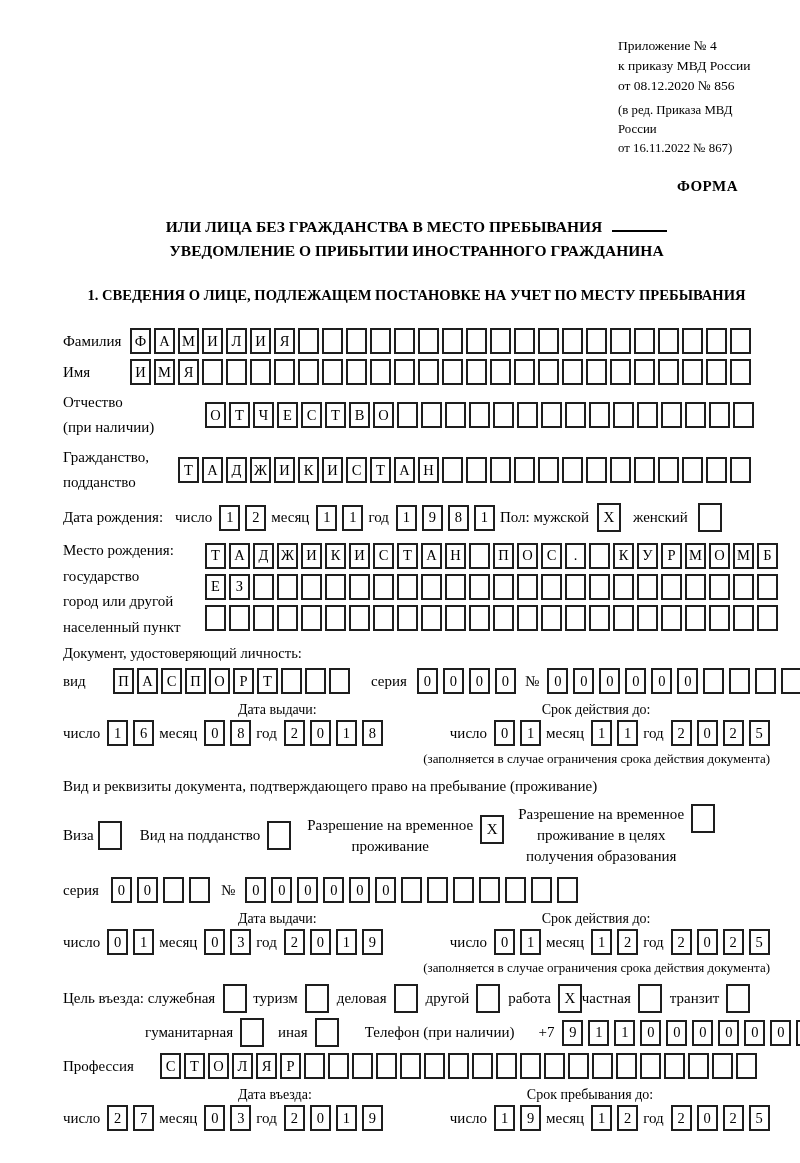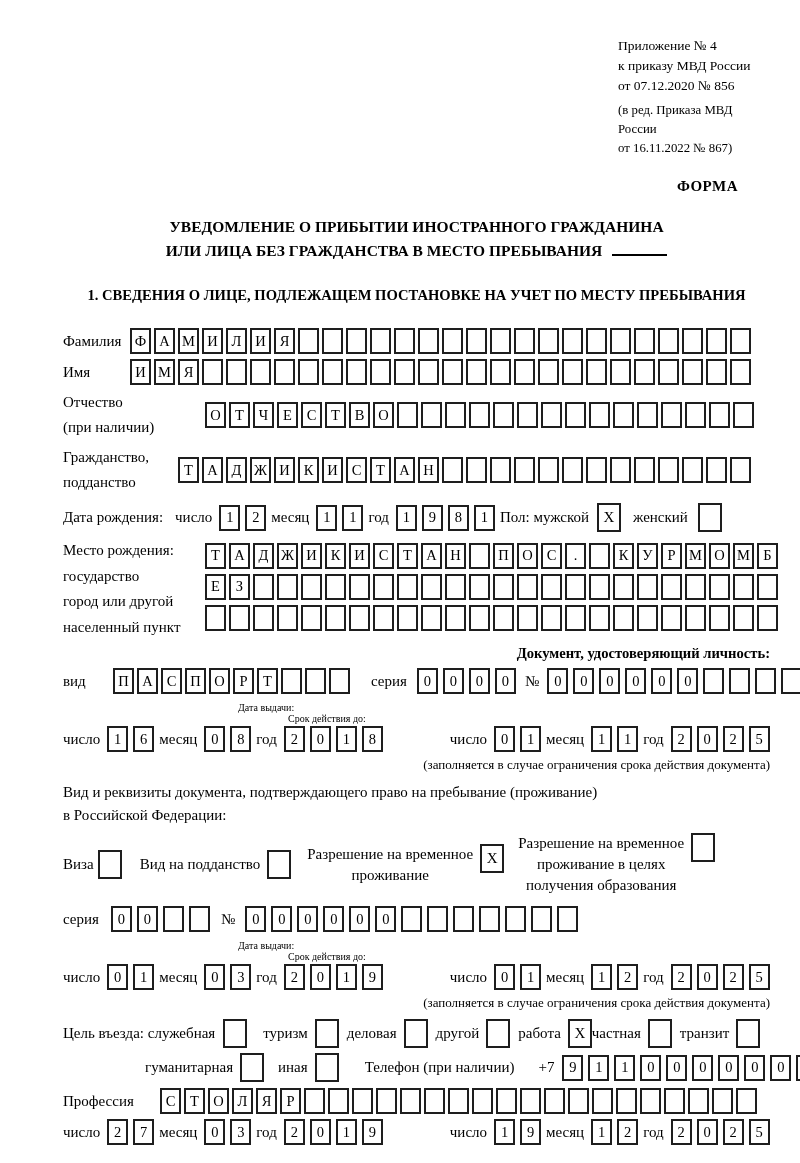--- a/index.html
+++ b/index.html
@@ -20,51 +20,51 @@
   .lbl{flex:none;font-size:15px;}
   .lbl2{line-height:25px;}
   .cells{display:inline-flex;flex-wrap:nowrap;flex:none;}
   .cell{box-sizing:border-box;flex:none;width:21px;height:26px;border:2px solid #1e1e1e;margin-right:3px;
         display:inline-flex;align-items:center;justify-content:center;font-size:14.5px;}
   .dcells .cell{margin-right:5px;}
   .box{box-sizing:border-box;flex:none;width:24px;height:29px;border:2px solid #1e1e1e;display:inline-flex;
        align-items:center;justify-content:center;font-size:15px;}
   .dlabel{flex:none;margin-right:7px;}
   .dgroup{display:inline-flex;align-items:center;flex:none;}
-  .hdr-row{display:flex;margin:8px 0 2px 0;font-size:10px;flex-direction:column;}
+  .hdr-row{display:flex;margin:8px 0 2px 0;font-size:14px;}
   .note{font-size:13px;text-align:right;margin:1px 0 8px 0;}
   .stack{display:flex;flex-direction:column;}
   .cells-row{margin-bottom:5px;}
   .opt{display:inline-flex;align-items:center;flex:none;}
   .opt .box{margin-left:7px;}
   .chk-label{ text-align:center;line-height:21px;}
   .first-section{margin-top:24px;}
 </style>
 </head>
 <body>
 
 <div class="page">
 
   <div class="appendix">
     <div>Приложение № 4</div>
     <div>к приказу МВД России</div>
-    <div>от 07.12.2020 № 856</div>
+    <div>от 08.12.2020 № 856</div>
     <div class="rev">
       <div>(в ред. Приказа МВД России</div>
       <div>от 16.11.2022 № 867)</div>
     </div>
   </div>
 
   <div class="forma">ФОРМА</div>
 
   <div class="title">
-    <div>УВЕДОМЛЕНИЕ О ПРИБЫТИИ ИНОСТРАННОГО ГРАЖДАНИНА</div>
     <div>
       <span>ИЛИ ЛИЦА БЕЗ ГРАЖДАНСТВА В МЕСТО ПРЕБЫВАНИЯ</span><span class="title-underline"></span>
     </div>
+    <div>УВЕДОМЛЕНИЕ О ПРИБЫТИИ ИНОСТРАННОГО ГРАЖДАНИНА</div>
   </div>
 
   <div class="section-heading">1. СВЕДЕНИЯ О ЛИЦЕ, ПОДЛЕЖАЩЕМ ПОСТАНОВКЕ НА УЧЕТ ПО МЕСТУ ПРЕБЫВАНИЯ</div>
 
   <div class="frow first-section">
     <span class="lbl" style="width:67px">Фамилия</span>
     <span class="cells">
         <span class="cell">Ф</span>
         <span class="cell">А</span>
         <span class="cell">М</span>
@@ -304,21 +304,21 @@
           <span class="cell"></span>
           <span class="cell"></span>
           <span class="cell"></span>
           <span class="cell"></span>
           <span class="cell"></span>
           <span class="cell"></span>
         </span>
     </span>
   </div>
 
-  <div style="text-align:right;font-weight:bold;font-size:14.6px;margin:2px 0 6px 0">Документ, удостоверяющий личность:</div>
+  <div style="text-align:left;font-weight:normal;font-size:14.6px;margin:2px 0 6px 0">Документ, удостоверяющий личность:</div>
 
   <div class="frow">
     <span class="lbl" style="width:50px">вид</span>
     <span class="cells">
         <span class="cell">П</span>
         <span class="cell">А</span>
         <span class="cell">С</span>
         <span class="cell">П</span>
         <span class="cell">О</span>
         <span class="cell">Р</span>
@@ -400,21 +400,20 @@
           <span class="cell">2</span>
           <span class="cell">5</span>
         </span>
     </span>
   </div>
 
   <div class="note">(заполняется в случае ограничения срока действия документа)</div>
 
   <div style="line-height:23px">
     <div>Вид и реквизиты документа, подтверждающего право на пребывание (проживание)</div>
-    <div>в Российской Федерации:</div>
   </div>
 
   <div class="frow top" style="margin-top:6px">
     <span class="opt">
       <span>Виза</span>
       <span class="box" style="margin-left:4px"></span>
     </span>
     <span class="opt" style="margin-left:18px">
       <span>Вид на подданство</span>
       <span class="box"></span>
@@ -514,21 +513,21 @@
           <span class="cell">5</span>
         </span>
     </span>
   </div>
 
   <div class="note">(заполняется в случае ограничения срока действия документа)</div>
 
   <div class="frow">
     <span class="lbl">Цель въезда: служебная</span>
     <span class="box" style="margin-left:8px"></span>
-    <span class="opt" style="margin-left:16px">
+    <span class="opt" style="margin-left:6px">
       <span>туризм</span>
       <span class="box"></span>
     </span>
     <span class="opt" style="margin-left:8px">
       <span>деловая</span>
       <span class="box"></span>
     </span>
     <span class="opt" style="margin-left:8px">
       <span>другой</span>
       <span class="box"></span>
@@ -596,20 +595,24 @@
         <span class="cell"></span>
         <span class="cell"></span>
         <span class="cell"></span>
         <span class="cell"></span>
         <span class="cell"></span>
         <span class="cell"></span>
         <span class="cell"></span>
       </span>
   </div>
 
+  <div class="hdr-row">
+    <span style="margin-left:175px">Дата въезда:</span>
+    <span style="margin-left:215px">Срок пребывания до:</span>
+  </div>
 
   <div class="frow">
     <span class="dgroup">
       <span class="dlabel">число</span>
       <span class="cells dcells">
           <span class="cell">2</span>
           <span class="cell">7</span>
         </span>
     </span>
     <span class="dgroup">

